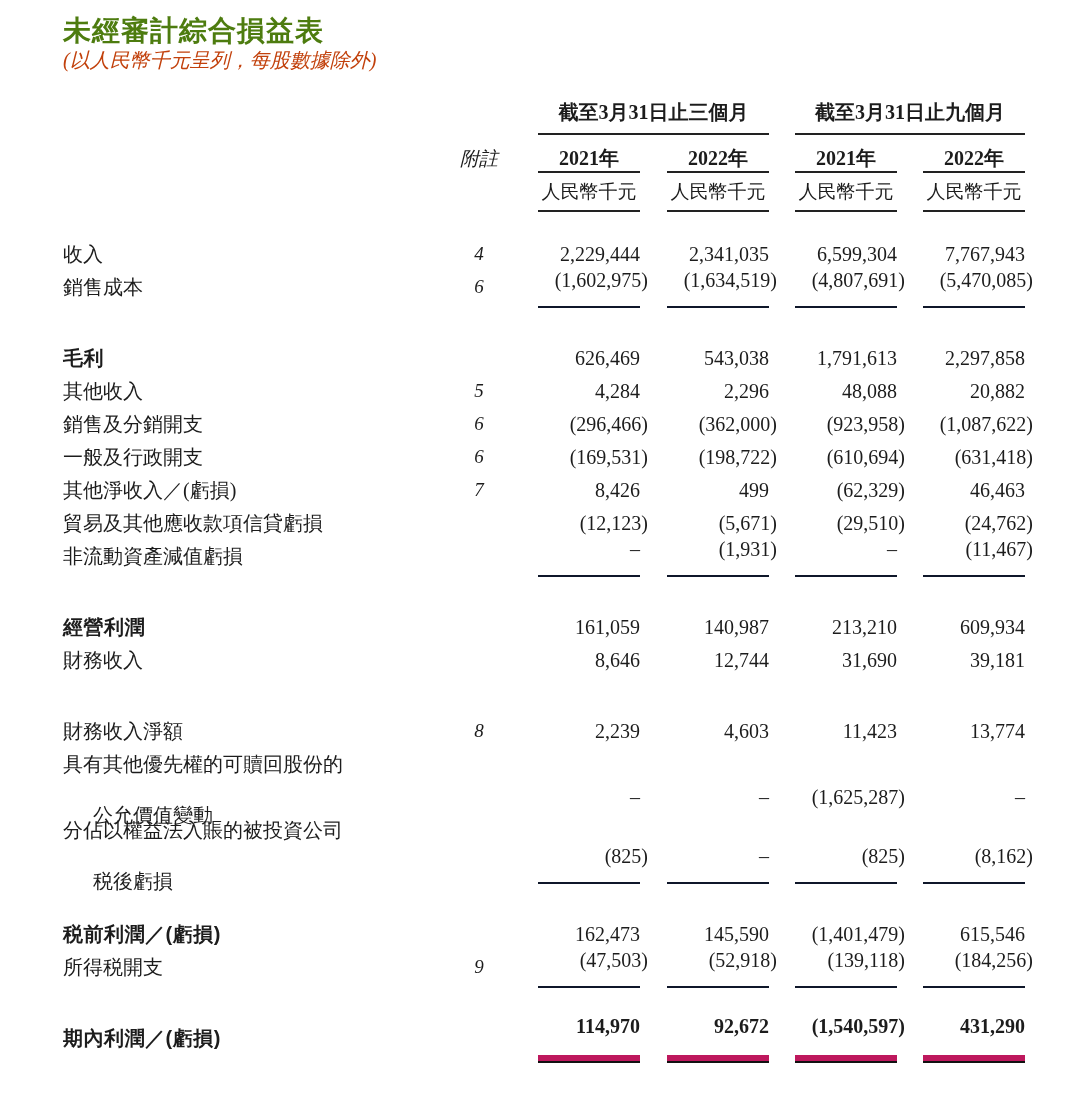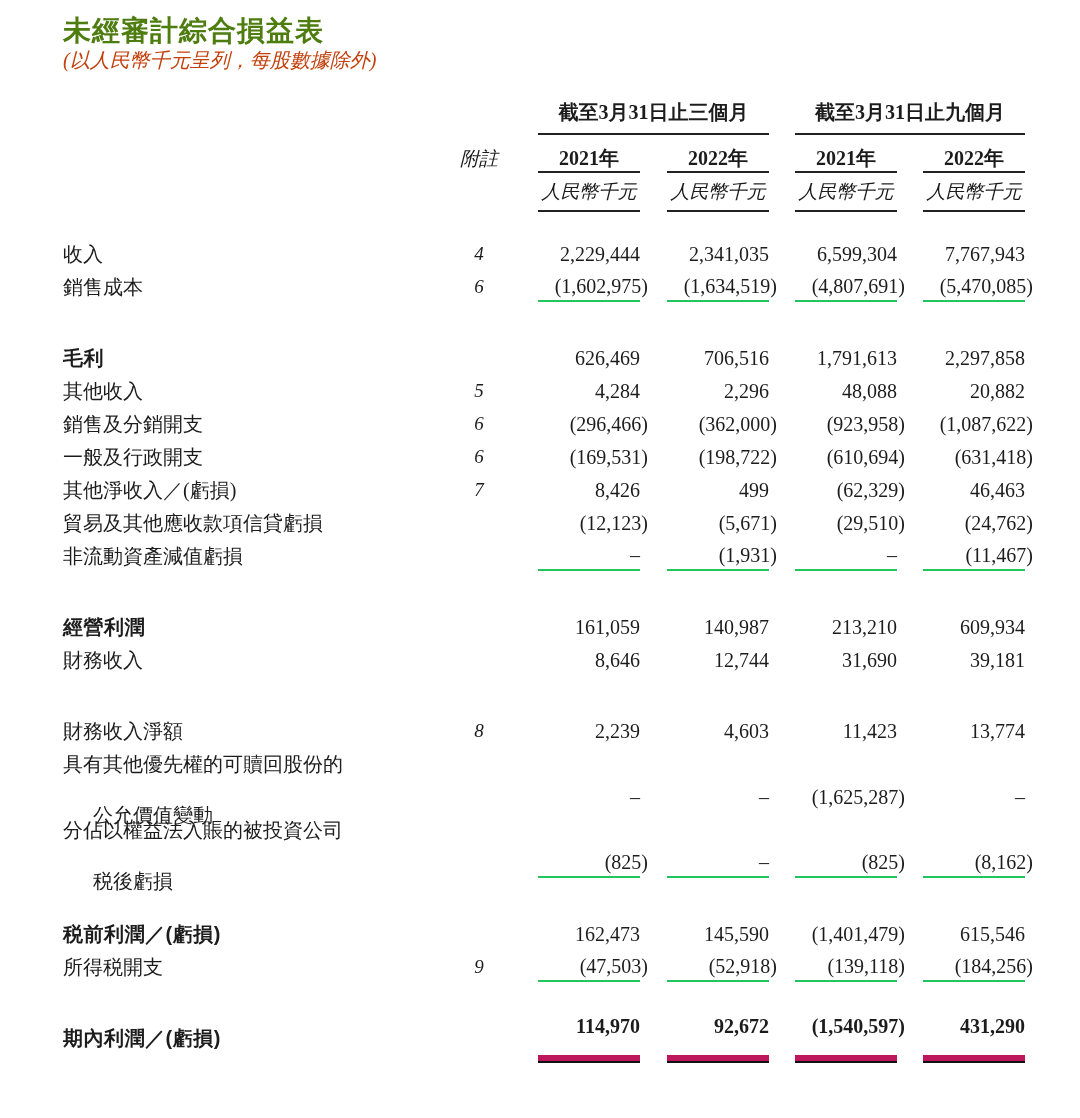--- a/index.html
+++ b/index.html
@@ -38,35 +38,35 @@
 
   .inner { margin-right: 8px; text-align: right; }
 
   
   .h-group .inner { text-align: center; font-weight: 700; font-size: 20px; line-height: 26px;
                     padding-bottom: 8px; border-bottom: 2px solid #222; }
   .h-years { margin-top: 10px; }
   .h-years .inner { text-align: center; font-weight: 700; font-size: 20px; line-height: 26px;
                     border-bottom: 2px solid #222; }
   .h-units { margin-top: 6px; }
-  .h-units .inner { text-align: center; font-style: italic; font-size: 19px; line-height: 26px;
+  .h-units .inner { text-align: center; font-size: 19px; line-height: 26px;
                     padding-bottom: 5px; border-bottom: 2px solid #222; }
 
   
   #tbody { margin-top: 24px; }
   .row { height: 33px; padding-top: 3px; }
   .spacer { height: 38px; }
   .c-label.bold {
     font-family: "Liberation Sans", "DejaVu Sans", sans-serif;
     font-weight: 700; letter-spacing: 0.5px;
   }
   .c-label.indent { padding-left: 30px; margin-top: 36px; }
   .num { font-size: 20px; line-height: 27px; white-space: nowrap; }
   .num.neg { margin-right: -8px; }
-  .inner.rule-s { border-bottom: 2px solid #22c55e; padding-bottom: 0; }
+  .inner.rule-s { border-bottom: 2px solid #0f172a; padding-bottom: 12px; }
   .inner.rule-d { border-bottom: 8px solid #be185d; padding-bottom: 15px; position: relative; font-weight: bold; }
   .inner.rule-d::after {
     content: ""; position: absolute; left: 0; right: 0; bottom: -8px;
     height: 2px; background: #111;
   }
 </style>
 </head>
 <body>
 
 <div class="page">
@@ -155,21 +155,21 @@
           </div>
         </div>
         <div class="spacer"></div>
         <div class="row">
           <div class="c-label bold">毛利</div>
           <div class="c-note"></div>
           <div class="cell m1">
             <div class="inner"><span class="num">626,469</span></div>
           </div>
           <div class="cell m2">
-            <div class="inner"><span class="num">706,516</span></div>
+            <div class="inner"><span class="num">543,038</span></div>
           </div>
           <div class="cell m3">
             <div class="inner"><span class="num">1,791,613</span></div>
           </div>
           <div class="cell m4">
             <div class="inner"><span class="num">2,297,858</span></div>
           </div>
         </div>
         <div class="row">
           <div class="c-label">其他收入</div>

